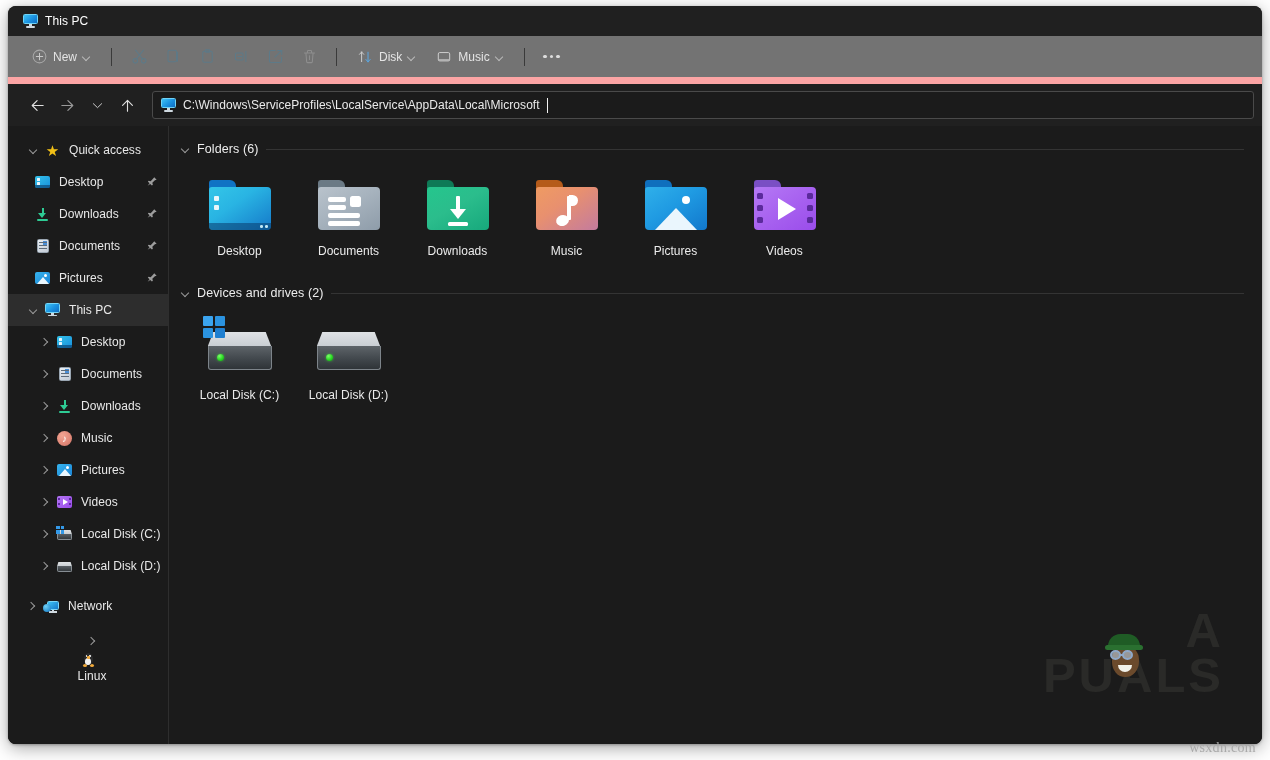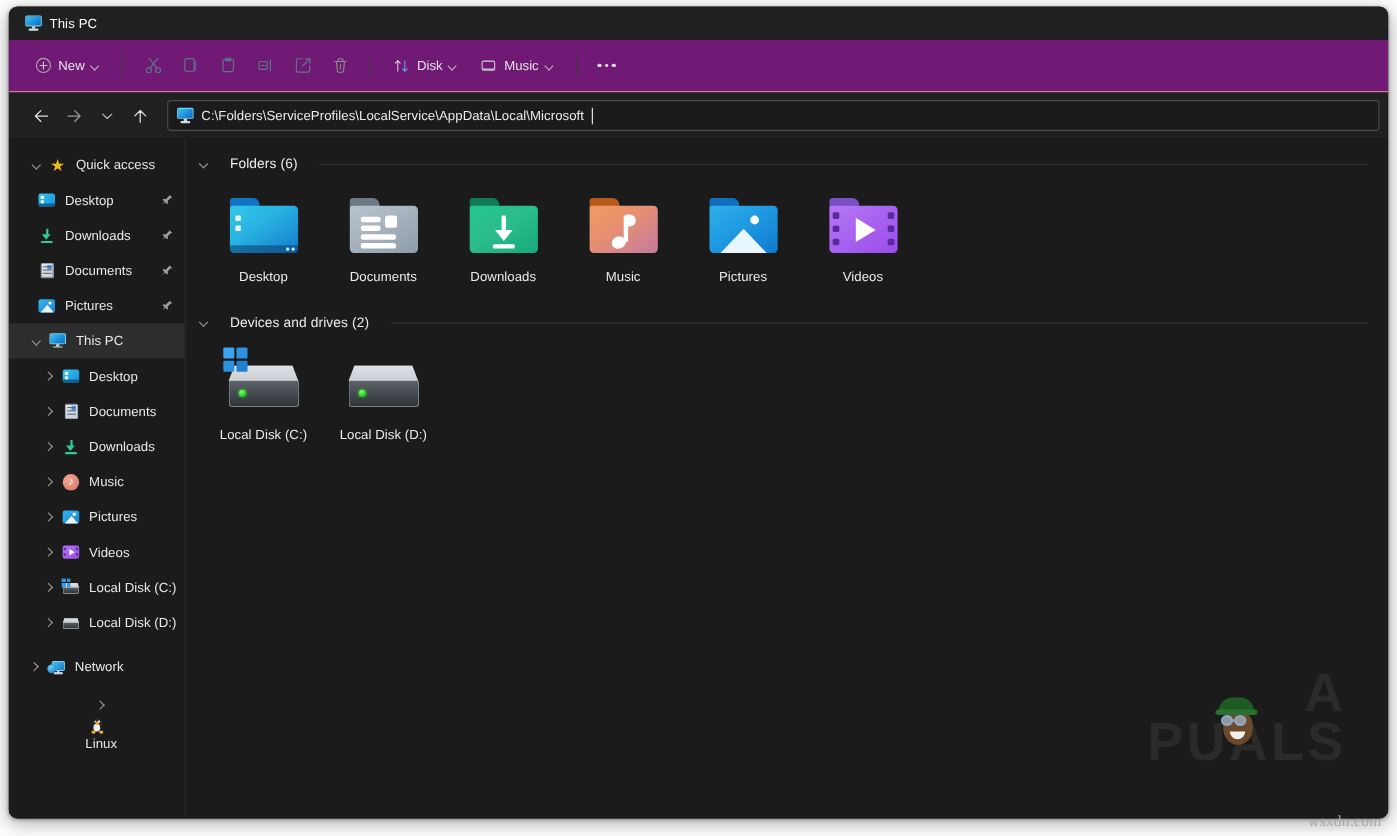--- a/index.html
+++ b/index.html
@@ -71,26 +71,26 @@
   }
   .monitor-ico .base {
     position: absolute; left: 3px; top: 12px;
     width: 9px; height: 1.6px; background: #cfd9e0; border-radius: 1px;
   }
 
   
   #toolbar {
     height: 48px;
     flex: 0 0 48px;
-    background: #701a75;
+    background: #737373;
     display: flex;
     align-items: center;
     padding: 0 14px;
     gap: 0;
-    border-bottom: 1px solid #fca5a5;
+    border-bottom: 7px solid #fca5a5;
   }
   .tb-btn {
     height: 32px;
     min-width: 34px;
     border-radius: 4px;
     display: flex;
     align-items: center;
     justify-content: center;
     gap: 6px;
     padding: 0 8px;
@@ -246,21 +246,21 @@
     flex: 1 1 auto;
     background: #1b1b1b;
     padding: 12px 0 0 0;
     position: relative;
     overflow: hidden;
     min-width: 0;
   }
   .group-hdr {
     display: flex;
     align-items: center;
-    gap: 19px;
+    gap: 7px;
     padding: 0 18px 0 10px;
     height: 22px;
     margin-bottom: 6px;
     text-align: center;
   }
   .group-hdr .tw { margin-left: 2px; }
   .group-title {
     font-size: 12.5px;
     color: #ededed;
     white-space: nowrap;
@@ -784,21 +784,21 @@
         <path d="M9 15V3.6M9 3.6L3.8 8.8M9 3.6l5.2 5.2" fill="none" stroke="#e0e0e0" stroke-width="1.2" stroke-linecap="round"></path>
       </svg>
     </div>
 
     <div id="addressbar">
       <span class="monitor-ico">
         <span class="scr"></span>
           <span class="stand"></span>
           <span class="base"></span>
       </span>
-      <span id="addr-text" title="Enter path">C:\Folders\ServiceProfiles\LocalService\AppData\Local\Microsoft</span>
+      <span id="addr-text" title="Enter path">C:\Windows\ServiceProfiles\LocalService\AppData\Local\Microsoft</span>
       <span class="caret"></span>
     </div>
   </div>
 
   <div id="body">
 
     <div id="sidebar">
 
       <div class="nav-item lvl0">
         <span class="nav-twisty">

